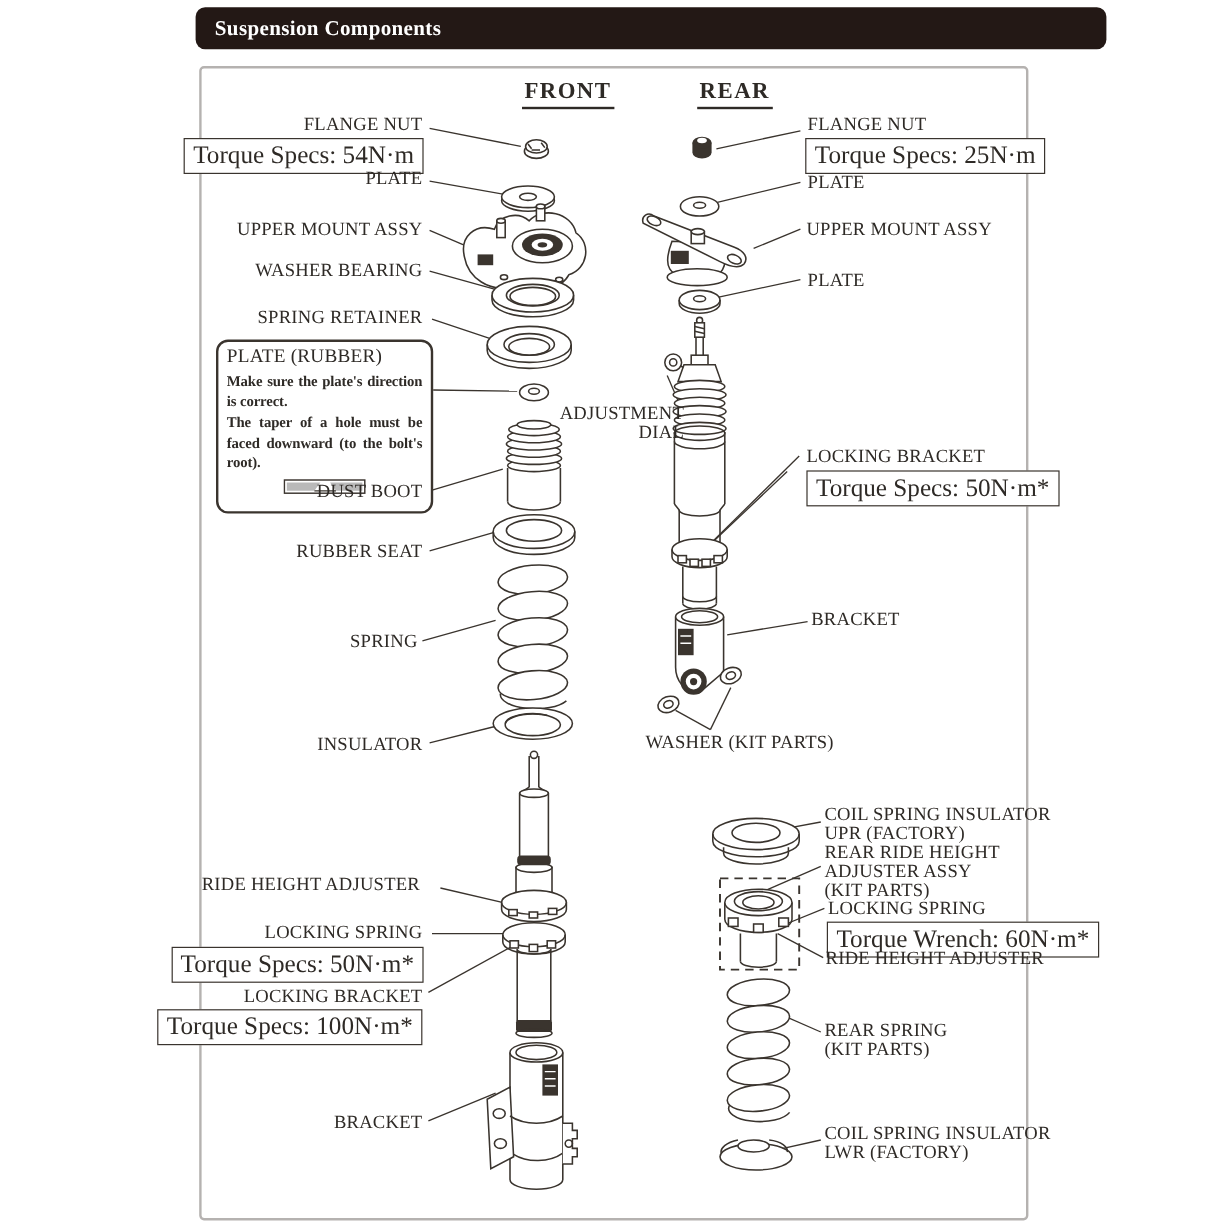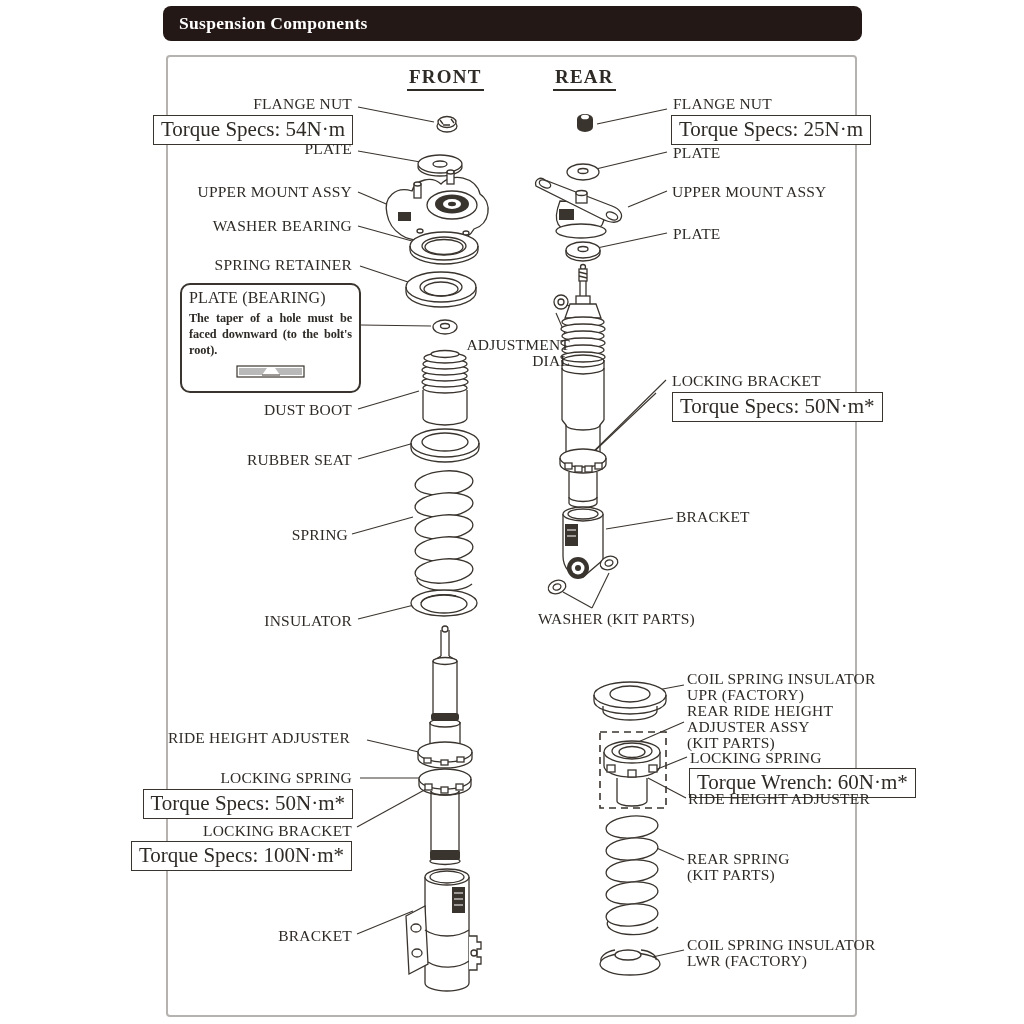--- a/index.html
+++ b/index.html
@@ -1,39 +1,39 @@
 <!DOCTYPE html>
 <html style="--titlebg: #231815; --line: #3a342e; --panelborder: #b5b2b0;"><head>
 <meta charset="utf-8">
 <style>
   html,body{margin:0;padding:0;}
   body{
     width:1024px;height:1024px;background:#ffffff;position:relative;
     font-family:"Liberation Serif", serif;color:#2e2a26;overflow:hidden;
   }
   #titlebar{
-    position:absolute;left:163px;top:6px;width:699px;height:35px;
+    position:absolute;left:163px;top:6px;width:759px;height:35px;
     background:var(--titlebg,#231815);border-radius:8px;color:#fff;
     display:flex;align-items:center;padding-left:16px;box-sizing:border-box;
     font-size:17.5px;font-weight:700;letter-spacing:.3px;
   }
   #panel{
     position:absolute;left:166px;top:55px;width:691px;height:962px;
     border:2px solid var(--panelborder,#b5b2b0);border-radius:4px;box-sizing:border-box;
     background:#fff;
   }
   svg.art{position:absolute;left:0;top:0;width:1024px;height:1024px;}
   .art .s{fill:#fff;stroke:var(--line,#3a342e);stroke-width:1.3;}
   .art .ln{fill:none;stroke:var(--line,#3a342e);stroke-width:1.3;}
   .art .d{fill:var(--line,#3a342e);stroke:none;}
   .art .leader{fill:none;stroke:var(--line,#3a342e);stroke-width:1.1;}
   .art .dash{fill:none;stroke:var(--line,#3a342e);stroke-width:1.6;stroke-dasharray:7 5;}
   .hd{
     position:absolute;font-size:19px;font-weight:700;letter-spacing:1.2px;
-    border-bottom:2.2px solid #2e2a26;padding:0 2px 1px;
+    border-bottom:2.2px solid #2e2a26;padding:0 2px 1px;margin-left:28px;
   }
   .lbl{
     position:absolute;font-size:15.5px;letter-spacing:.2px;line-height:1.04;
     white-space:pre-line;
   }
   .r{text-align:right;}
   .torque{
     position:absolute;font-size:21px;border:1.6px solid #3a342e;background:#fff;
     padding:1px 7px 2px;white-space:nowrap;line-height:1.2;
   }
@@ -337,21 +337,22 @@
 <div class="hd" style="left:553px;top:66px;">REAR</div>
 
 <div class="lbl r" style="right:672px;top:96px;">FLANGE NUT</div>
 <div class="torque" style="right:671px;top:115px;">Torque Specs: 54N·m</div>
 <div class="lbl r" style="right:672px;top:141px;">PLATE</div>
 <div class="lbl r" style="right:672px;top:184px;">UPPER MOUNT ASSY</div>
 <div class="lbl r" style="right:672px;top:218px;">WASHER BEARING</div>
 <div class="lbl r" style="right:672px;top:257px;">SPRING RETAINER</div>
 
 <div id="note">
-  <div class="nt">PLATE (BEARING)</div>
+  <div class="nt">PLATE (RUBBER)</div>
+  <div class="nb">Make sure the plate's direction is correct.</div>
   <div class="nb nb2">The taper of a hole must be faced downward (to the bolt's root).</div>
   <div class="icon-wrap">
     <svg width="70" height="16" viewBox="0 0 70 16">
       <rect x="1" y="2" width="67" height="11" fill="#fff" stroke="#3a342e" stroke-width="1.2"></rect>
       <polygon points="3,4 31,4 26,11 3,11" fill="#b9b9b9"></polygon>
       <polygon points="39,4 66,4 66,11 44,11" fill="#b9b9b9"></polygon>
       <path d="M26 11 h18" stroke="#3a342e" stroke-width="1" fill="none"></path>
     </svg>
   </div>
 </div>

